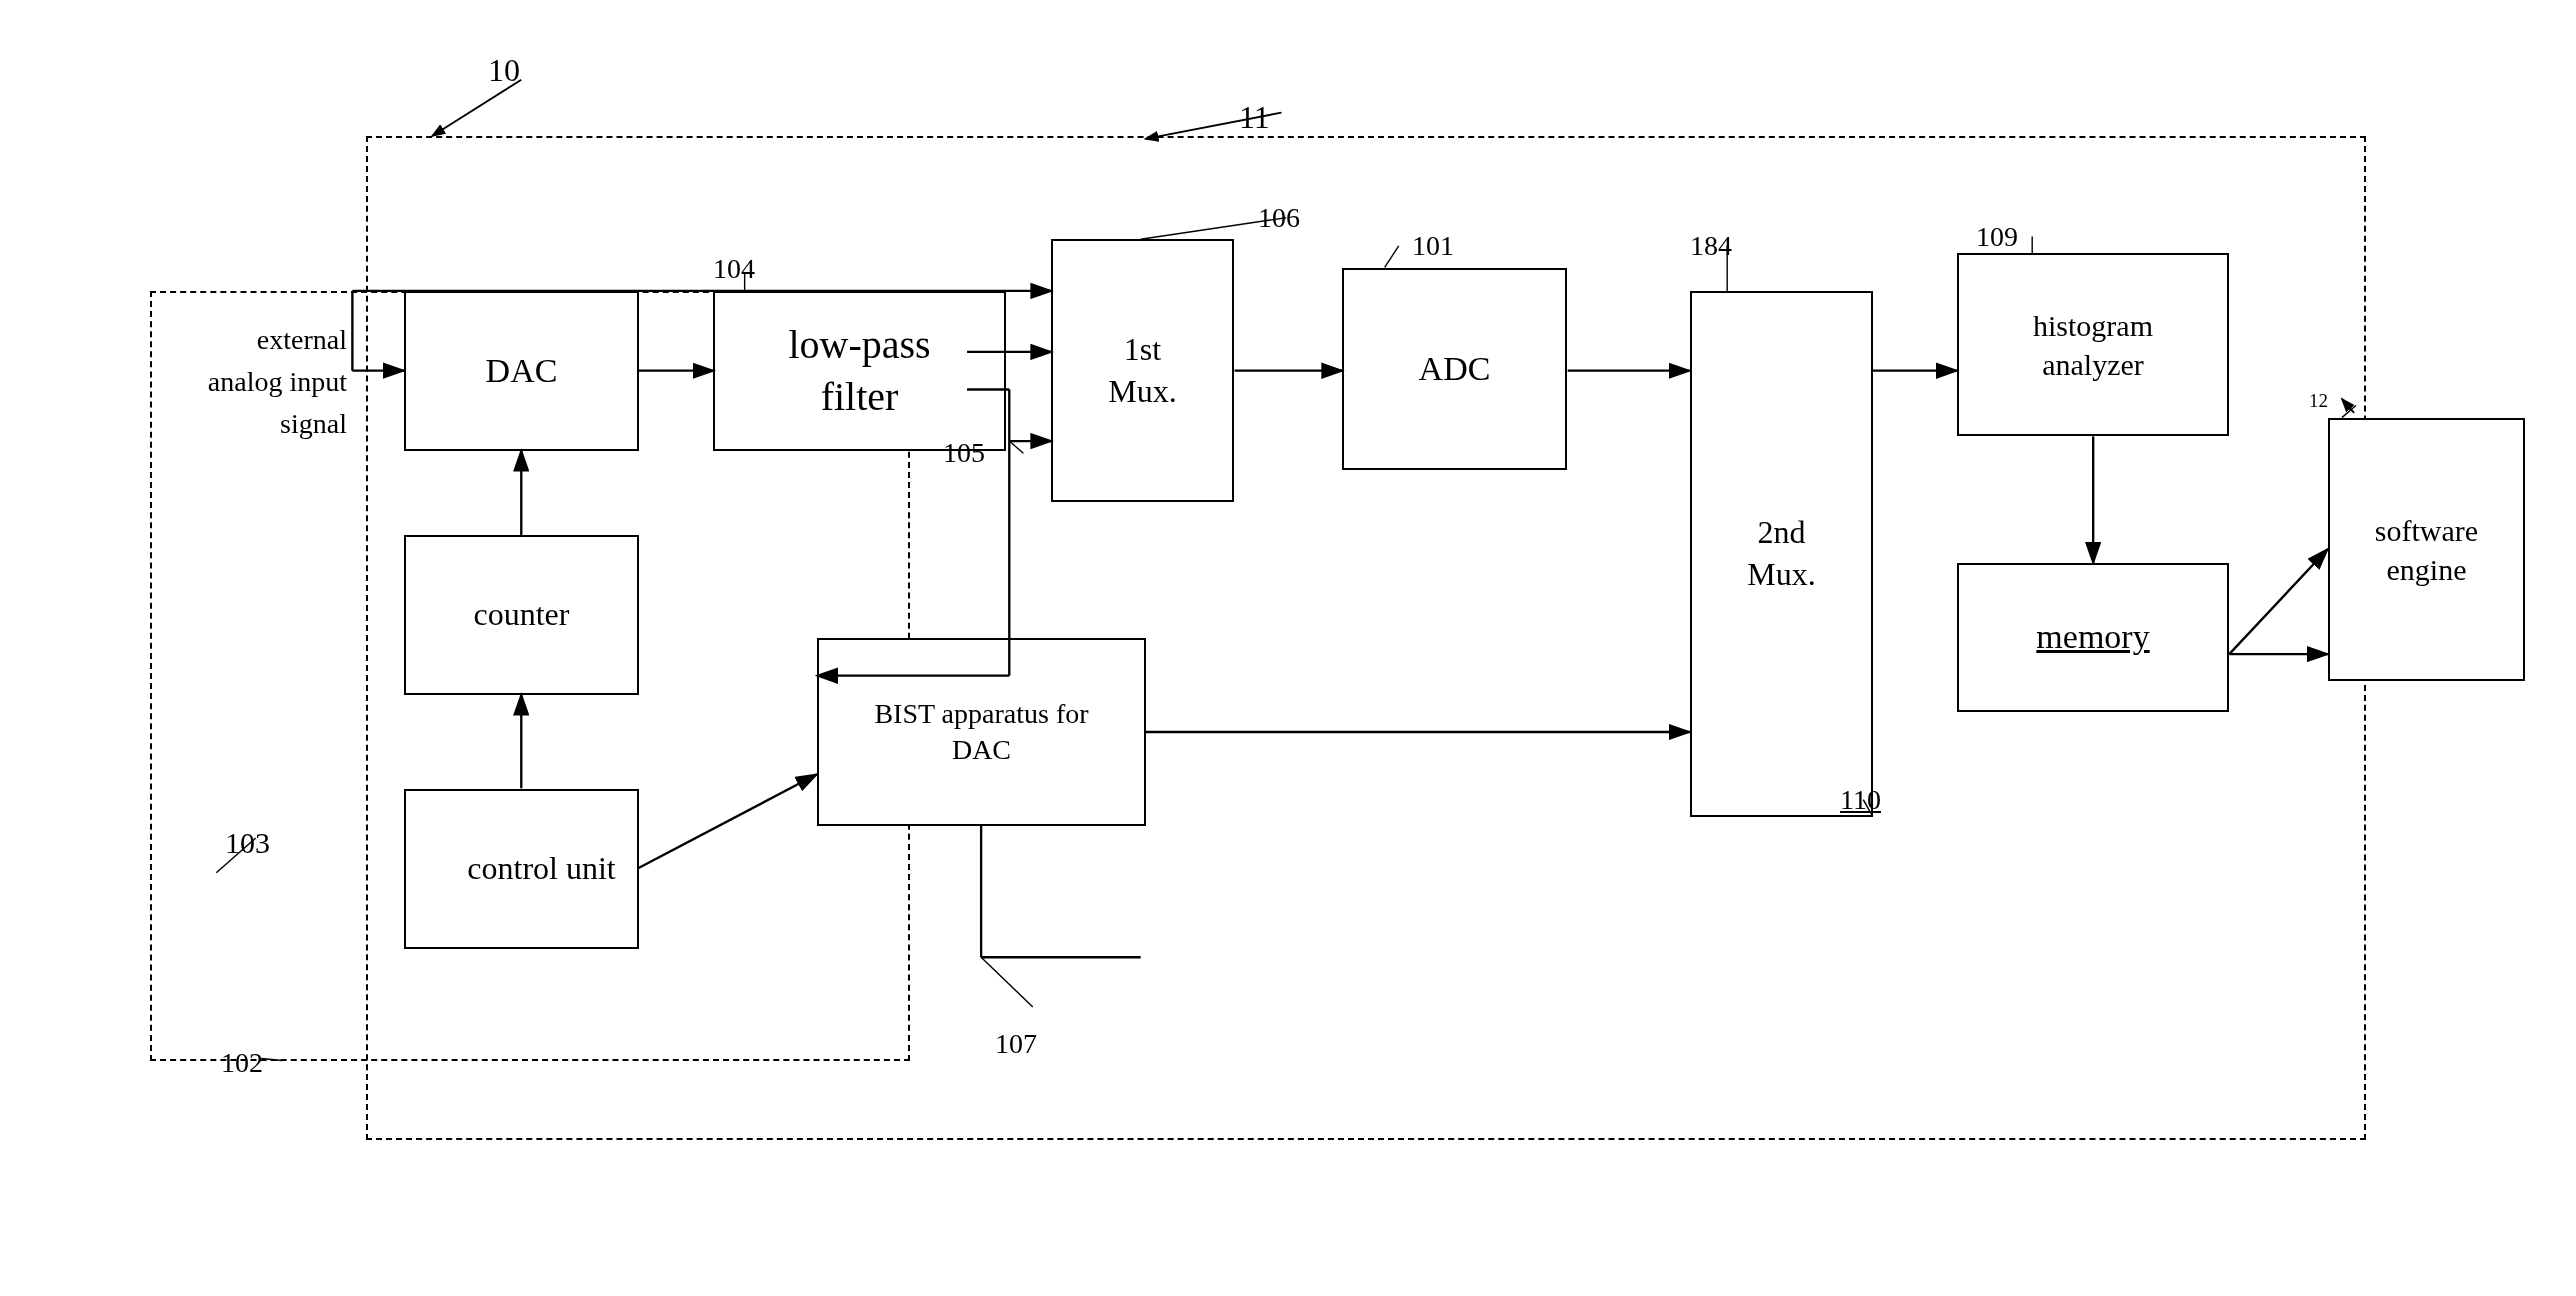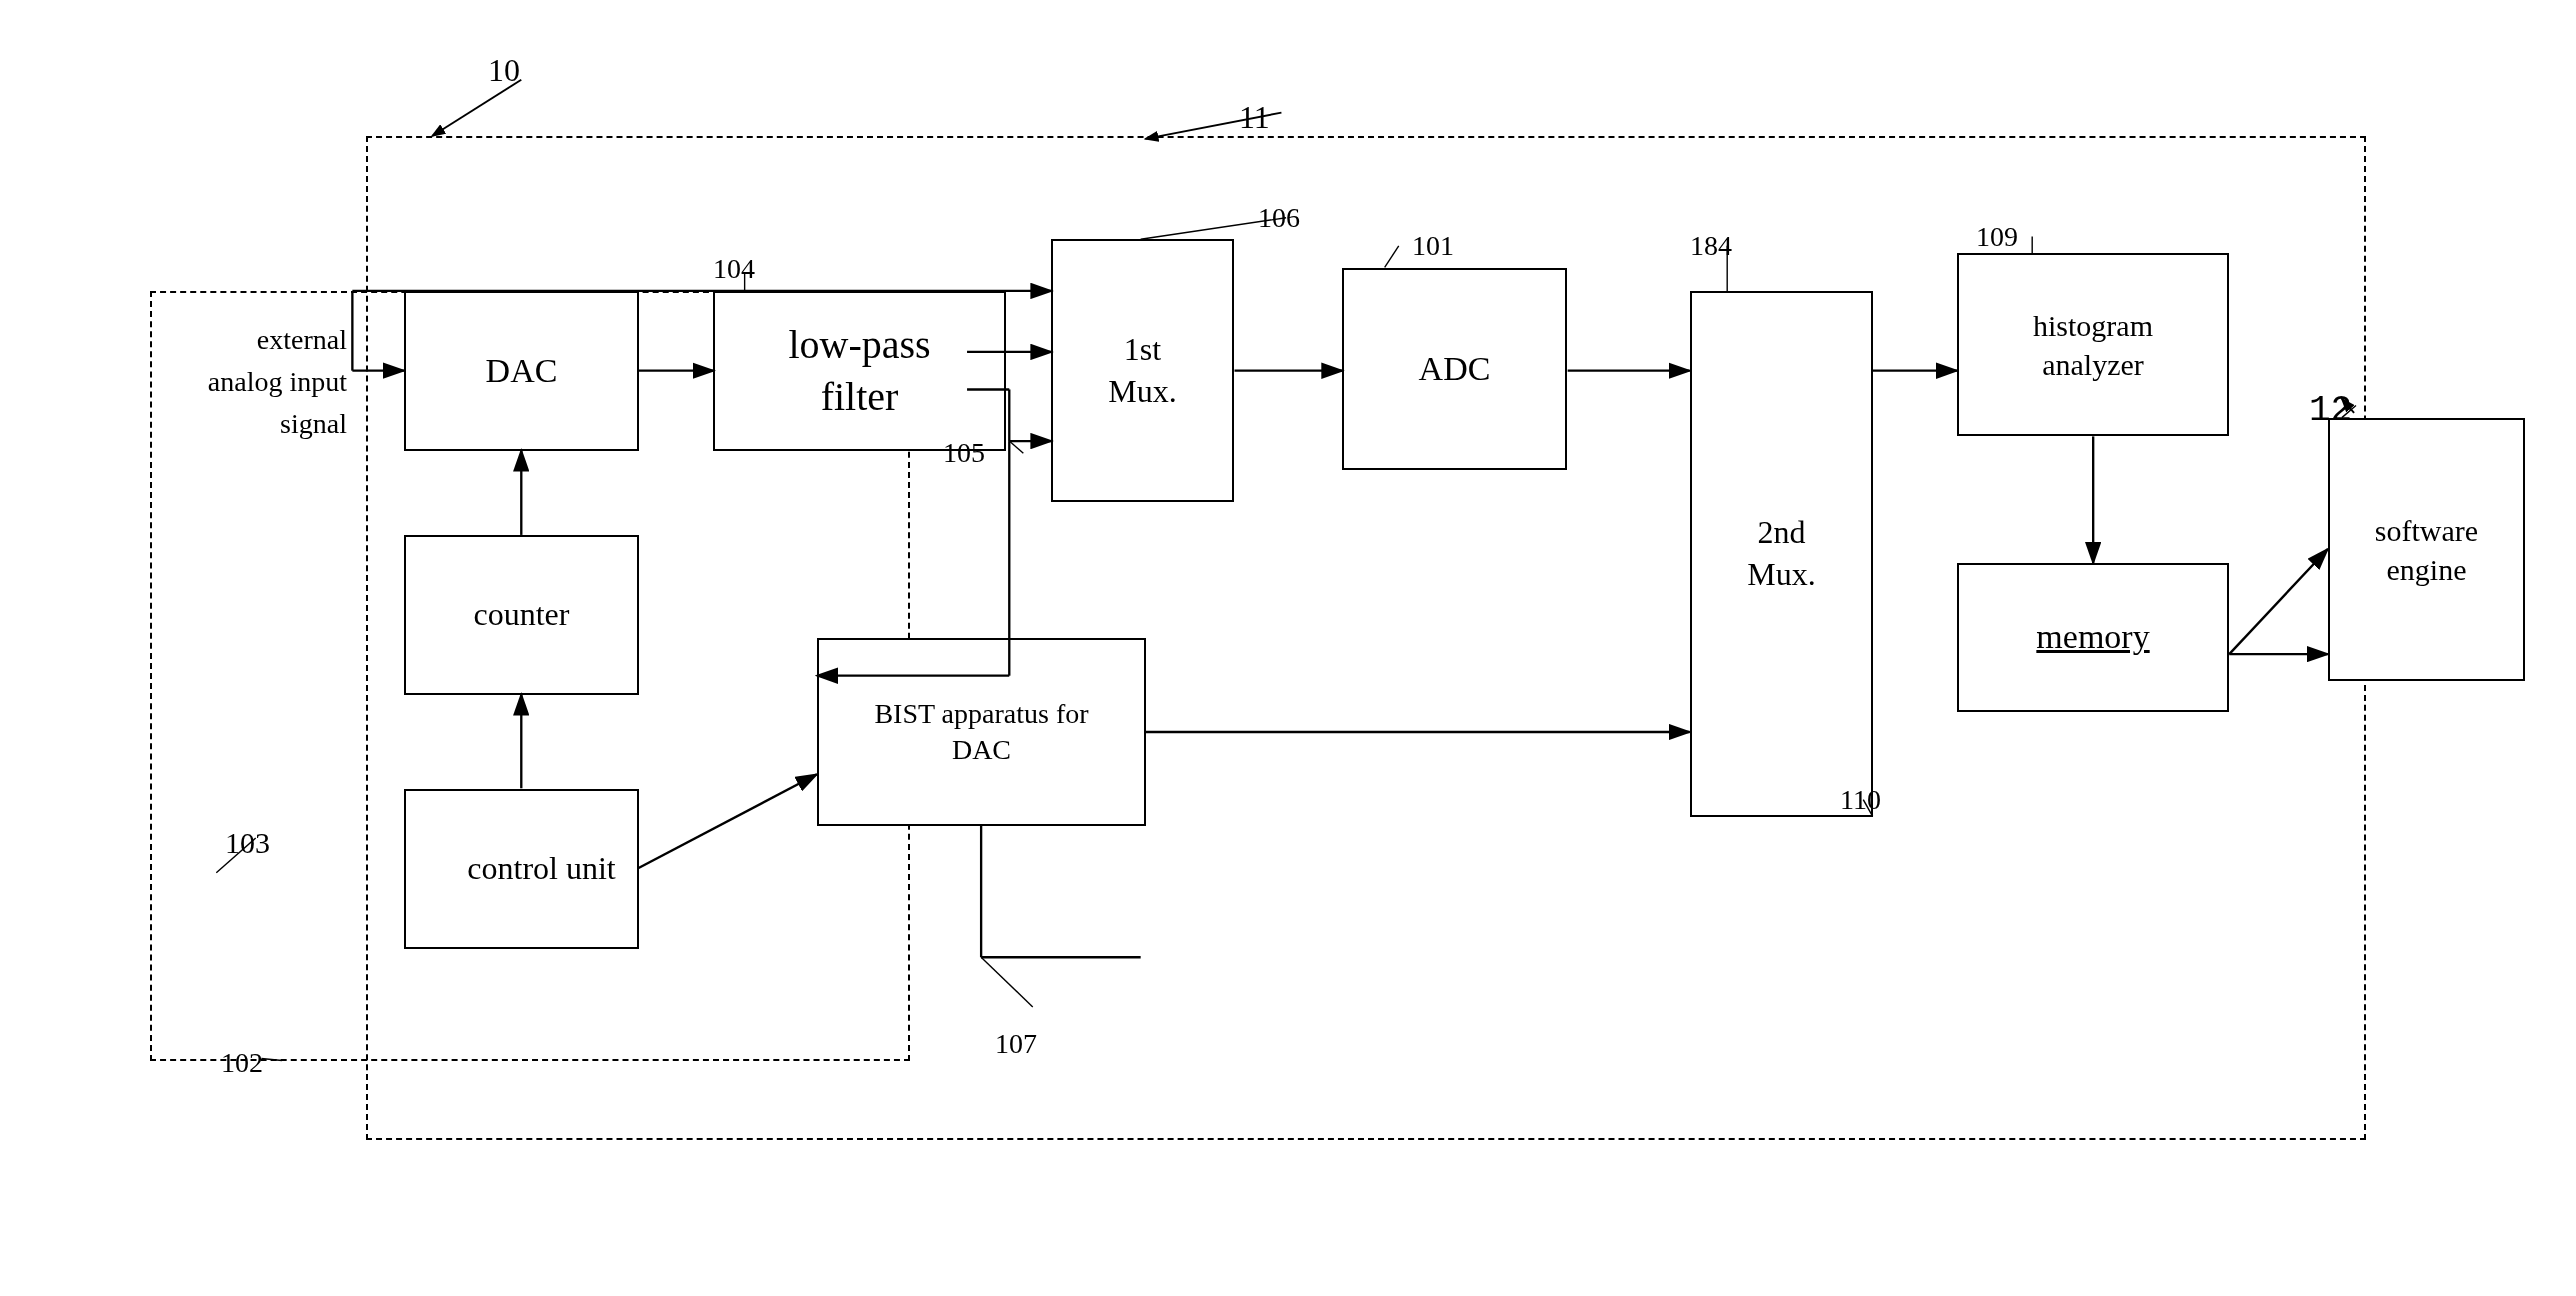--- a/index.html
+++ b/index.html
@@ -88,25 +88,25 @@
   <div class="block" style="left:404px; top:535px; width:235px; height:160px; font-size:32px;">counter</div>
 
   <div class="block" style="left:404px; top:789px; width:235px; height:160px; font-size:32px;padding-left:40px;">control unit</div>
 
   <div class="block" style="left:817px; top:638px; width:329px; height:188px; font-size:28px;">BIST apparatus for<br>DAC</div>
 
   <div class="label" style="left:1258px; top:202px; font-size:28px;">106</div>
   <div class="label" style="left:1412px; top:230px; font-size:28px;">101</div>
   <div class="label" style="left:1690px; top:230px; font-size:28px;">184</div>
   <div class="label" style="left:1976px; top:221px; font-size:28px;">109</div>
-  <div class="label" style="left:2309px; top:390px; font-size:36px;font-family:Liberation Mono, monospace;">12</div>
+  <div class="label" style="left:2309px; top:390px; font-size:19px;">12</div>
   <div class="label" style="left:713px; top:253px; font-size:28px;">104</div>
   <div class="label" style="left:943px; top:437px; font-size:28px;">105</div>
   <div class="label" style="left:995px; top:1028px; font-size:28px;">107</div>
-  <div class="label" style="left:1840px; top:784px; font-size:28px;">110</div>
+  <div class="label" style="left:1840px; top:784px; font-size:28px;text-decoration:underline;">110</div>
   <div class="label" style="left:221px; top:1047px; font-size:28px;">102</div>
 
   <svg xmlns="http://www.w3.org/2000/svg" viewBox="0 0 2744 1381" width="2576" height="1296">
     <defs>
       <marker id="arrow" markerWidth="10" markerHeight="7" refX="9" refY="3.5" orient="auto">
         <polygon points="0 0, 10 3.5, 0 7" fill="#000"></polygon>
       </marker>
       <marker id="arrow-sm" markerWidth="8" markerHeight="6" refX="7" refY="3" orient="auto">
         <polygon points="0 0, 8 3, 0 6" fill="#000"></polygon>
       </marker>

